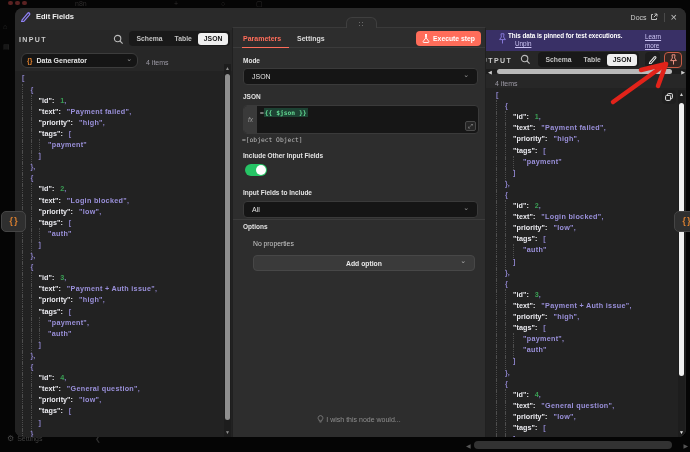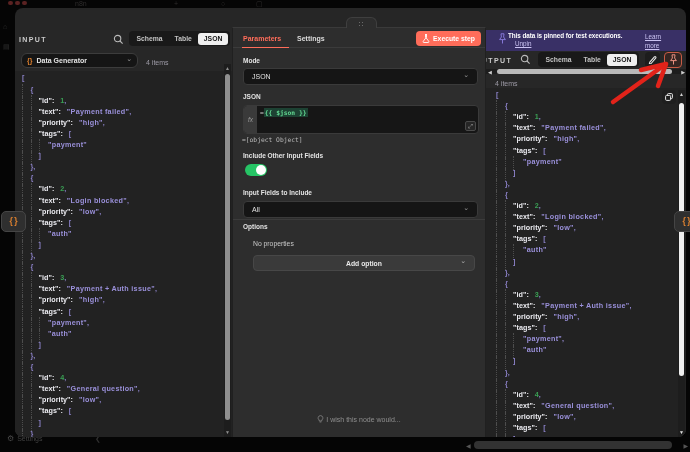--- a/index.html
+++ b/index.html
@@ -172,20 +172,39 @@
   </div>
   <div class="abs" id="bg-chevron">❮</div>
   <div class="abs" id="page-hscroll">
     <span class="arr" style="left:6px;">◀</span>
     <div class="thumb"></div>
     <span class="arr" style="right:2px;">▶</span>
   </div>
 
   <div class="abs" id="modal">
 
+    <div id="hdr">
+      <div id="hdr-title">
+        <svg class="icon-svg" width="11" height="11" viewBox="0 0 11 11">
+          <path d="M2.2 8.8 L7.8 2.2 a1.1 1.1 0 0 1 1.6 1.6 L3.8 10.4 L1.6 10.9 Z" fill="none" stroke="#8d7ff0" stroke-width="1.3" stroke-linejoin="round"></path>
+        </svg>
+        <span class="ttl">Edit Fields</span>
+      </div>
+      <div id="hdr-right">
+        <span id="docs-link">
+          <span>Docs</span>
+          <svg width="8" height="8" viewBox="0 0 8 8">
+            <path d="M3 1.5 H1.5 V6.5 H6.5 V5" fill="none" stroke="#cfcfcf" stroke-width="0.9"></path>
+            <path d="M4.5 1 H7 V3.5 M7 1 L3.8 4.2" fill="none" stroke="#cfcfcf" stroke-width="0.9"></path>
+          </svg>
+        </span>
+        <span id="hdr-divider"></span>
+        <span id="close-x">×</span>
+      </div>
+    </div>
 
     <div class="panel" id="panel-in">
       <div id="in-row1">
         <span class="io-label" id="in-label">INPUT</span>
         <svg id="in-search" width="11" height="11" viewBox="0 0 11 11">
           <circle cx="4.6" cy="4.6" r="3.2" fill="none" stroke="#b9b9b9" stroke-width="1.1"></circle>
           <line x1="7" y1="7" x2="9.6" y2="9.6" stroke="#b9b9b9" stroke-width="1.1"></line>
         </svg>
         <div class="tabgroup" id="in-tabs">
           <span class="tg-tab">Schema</span>

